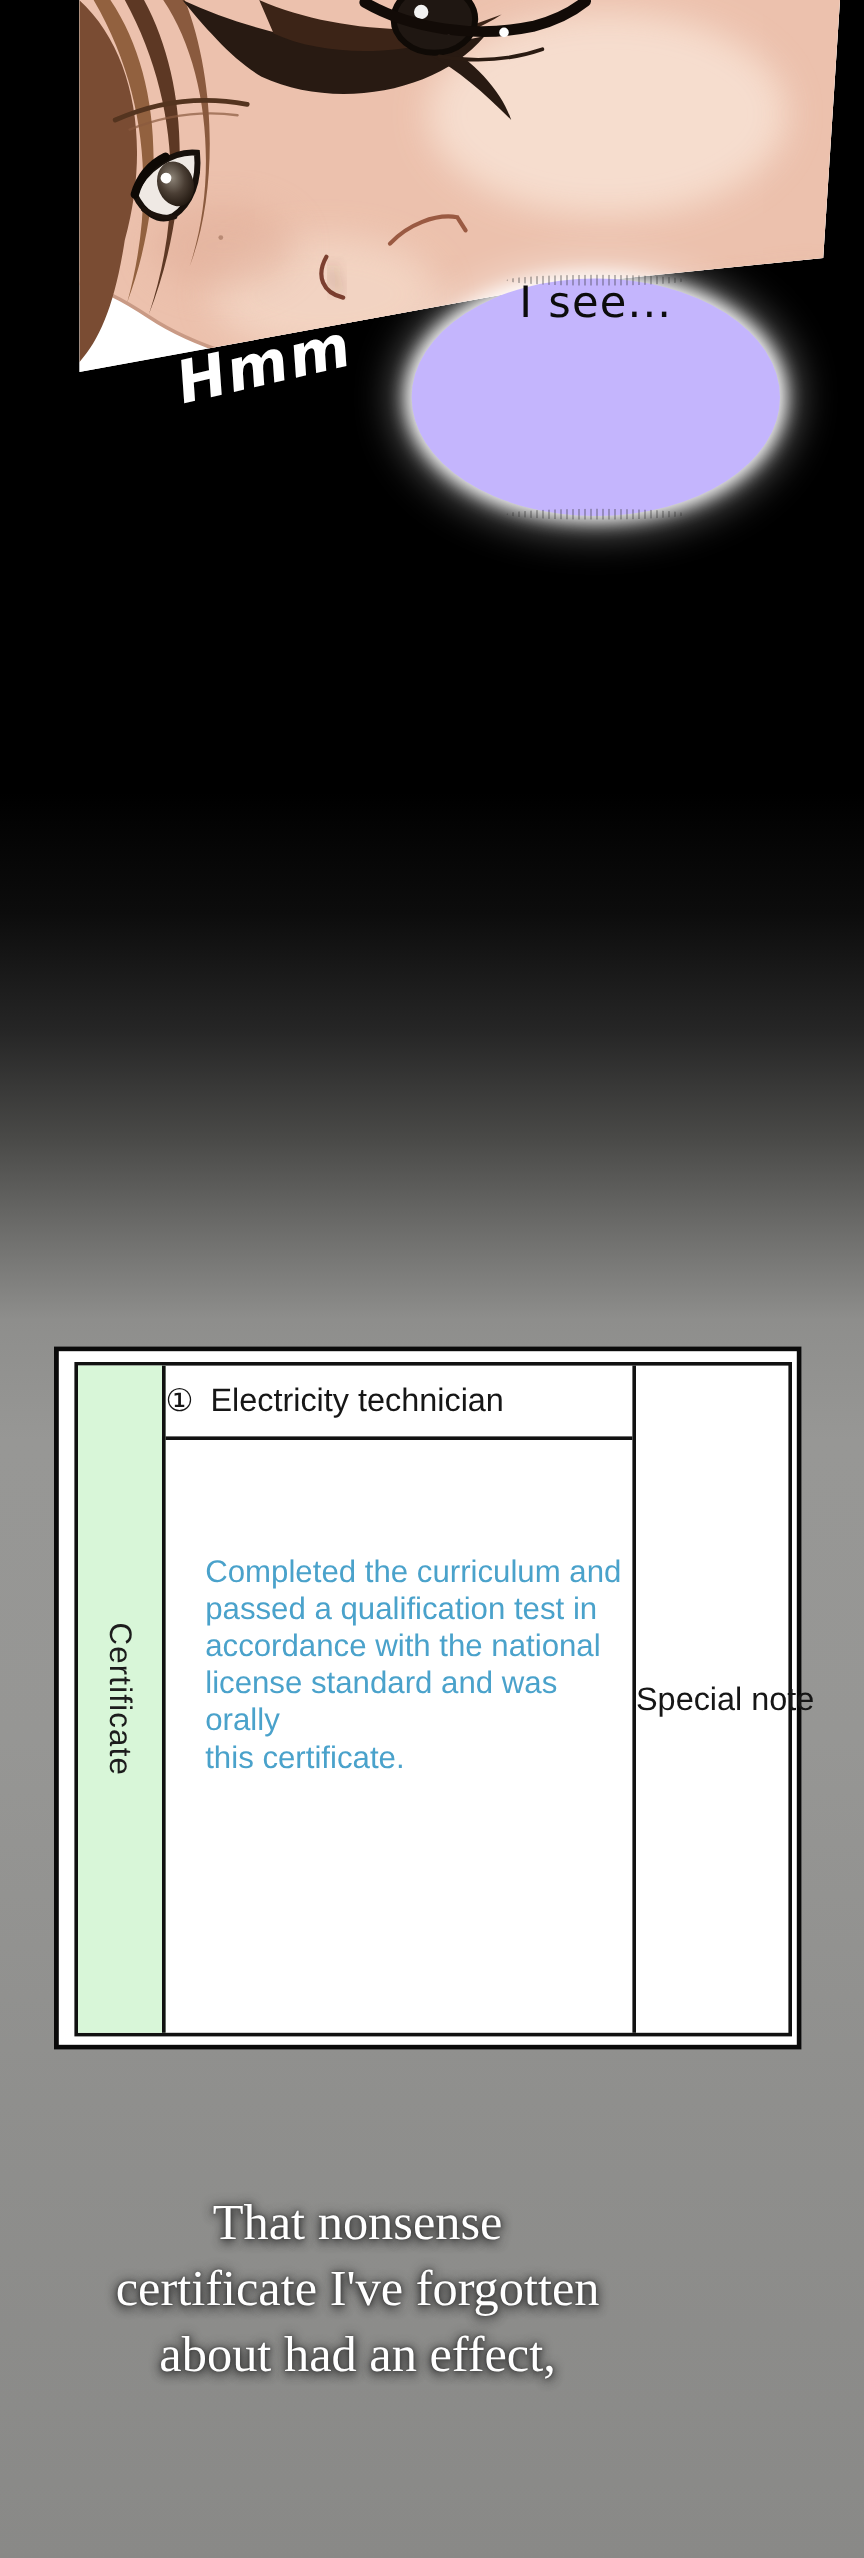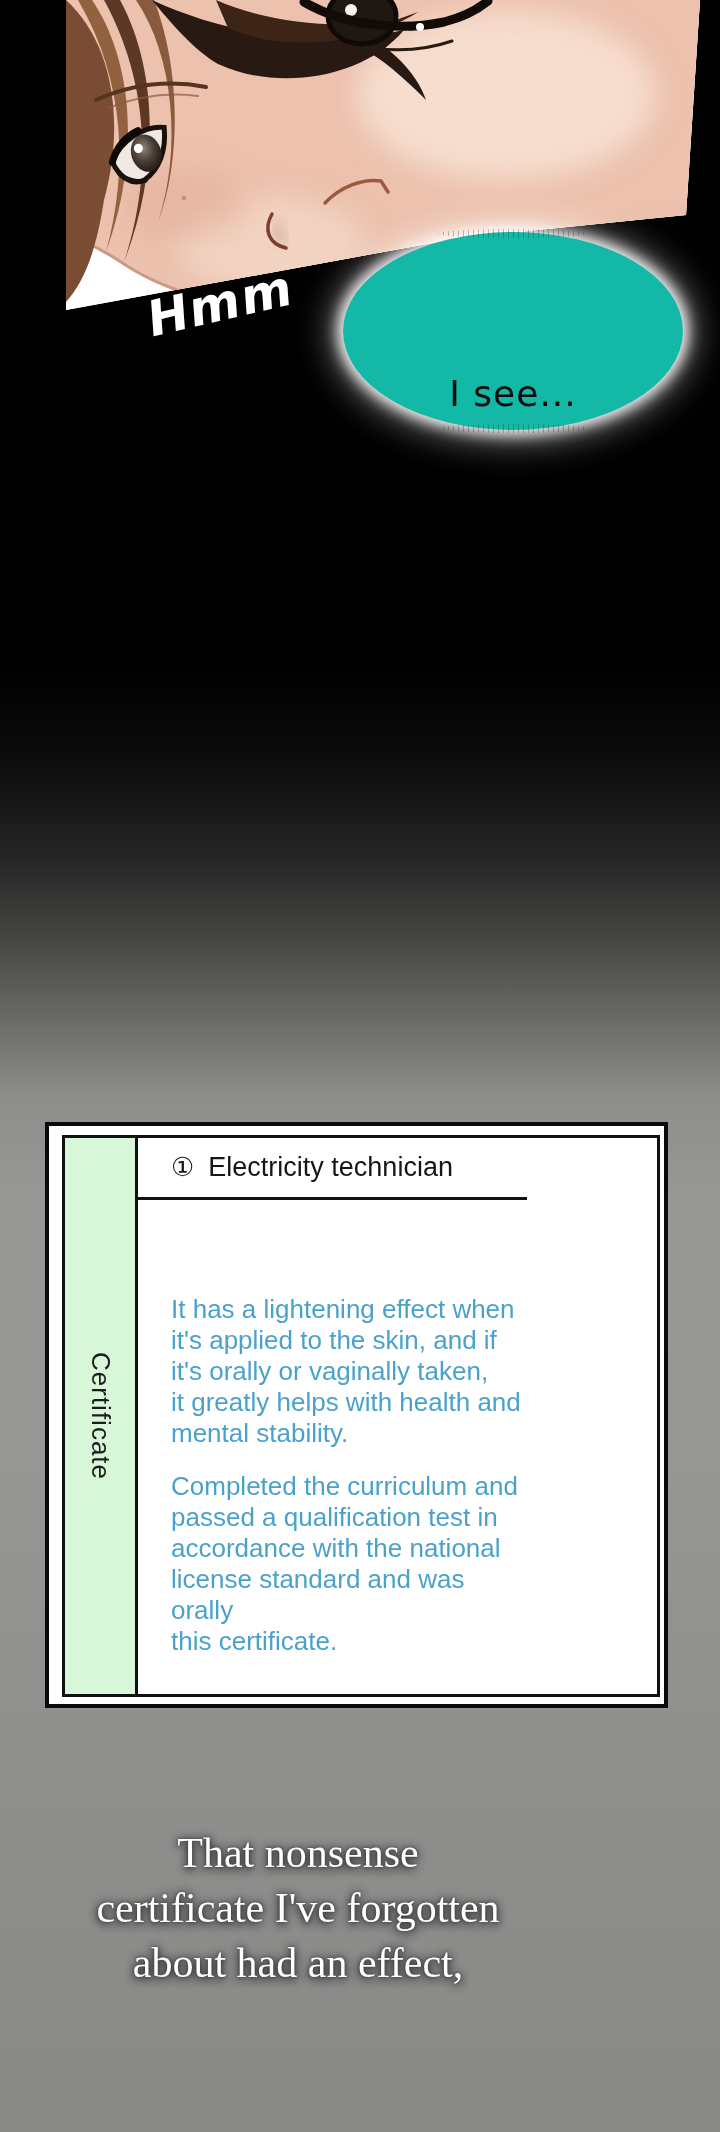--- a/index.html
+++ b/index.html
@@ -20,24 +20,24 @@
   .panel svg{display:block;width:634px;height:312px;}
   
   .hmm{
     position:absolute;left:148px;top:292px;
     font-family:"DejaVu Sans",sans-serif;font-weight:bold;
     font-size:49px;color:#fff;letter-spacing:2px;
     transform:rotate(-13deg) skewX(-9deg);transform-origin:left center;
   }
   
   .bubble{
-    position:absolute;left:343px;top:232px;width:340px;height:198px;
-    background:#14b8a6;border-radius:50%;
+    position:absolute;left:343px;top:232px;width:307px;height:198px;
+    background:#c4b5fd;border-radius:50%;
     box-shadow:0 0 14px 5px rgba(255,255,255,.95),0 0 34px 12px rgba(255,255,255,.45);
-    display:flex;align-items:flex-end;justify-content:center;
+    display:flex;align-items:flex-start;justify-content:center;
   }
   .bubble::before,.bubble::after{
     content:"";position:absolute;left:50%;width:150px;height:9px;margin-left:-75px;
     background:repeating-linear-gradient(90deg,rgba(40,40,40,.55) 0 1px,transparent 1px 5px);
     border-radius:50%;opacity:.55;
   }
   .bubble::before{top:-3px;}
   .bubble::after{bottom:-3px;}
   .bubble-text{
     font-family:"DejaVu Sans",sans-serif;font-size:36px;color:#0c0c0c;
@@ -59,21 +59,21 @@
     grid-column:1;grid-row:1/4;border-right:3px solid #111;
     display:flex;align-items:center;justify-content:center;
   }
   .cert-head-label{
     writing-mode:vertical-rl;text-orientation:mixed;
     font-size:26px;color:#1c1c1c;letter-spacing:1px;
   }
   .row1{grid-column:2;grid-row:1;border-bottom:3px solid #111;}
   .row2{grid-column:2;grid-row:2;border-bottom:3px solid #111;}
   .row3{grid-column:2;grid-row:3;padding:10px 6px 0 17px;}
-  .row1,.row2{display:flex;align-items:center;padding-left:33px;}
+  .row1,.row2{display:flex;align-items:center;}
   .item-line{font-size:27px;white-space:nowrap;}
   .item-num{margin-right:14px;font-family:"DejaVu Sans",sans-serif;font-size:26px;}
   .blue{color:var(--accent-blue);}
   .para{
     font-size:26px;line-height:31px;white-space:pre-line;
     padding-left:16px;margin-top:22px;
   }
   .special{
     grid-column:3;grid-row:1/4;border-left:3px solid #111;
     display:flex;align-items:center;justify-content:center;
@@ -168,31 +168,29 @@
     <div class="cell cert-head" style="background: rgb(216, 246, 216);">
       <span class="cert-head-label">Certificate</span>
     </div>
 
     <div class="cell row1">
       <span class="item-line"><span class="item-num">①</span><span>Electricity technician</span></span>
     </div>
 
 
     <div class="cell row3">
-      <div class="para blue">It has a lightening effect when
-it's applied to the skin, and if
-it's orally or vaginally taken,
-it greatly helps with health and
-mental stability.</div>
       <div class="para blue">Completed the curriculum and
 passed a qualification test in
 accordance with the national
 license standard and was orally
 this certificate.</div>
     </div>
 
+    <div class="cell special">
+      <span class="special-label">Special note</span>
+    </div>
 
   </div>
 </div>
 
 <div class="caption">That nonsense
 certificate I've forgotten
 about had an effect,</div>
 
 </body></html>

